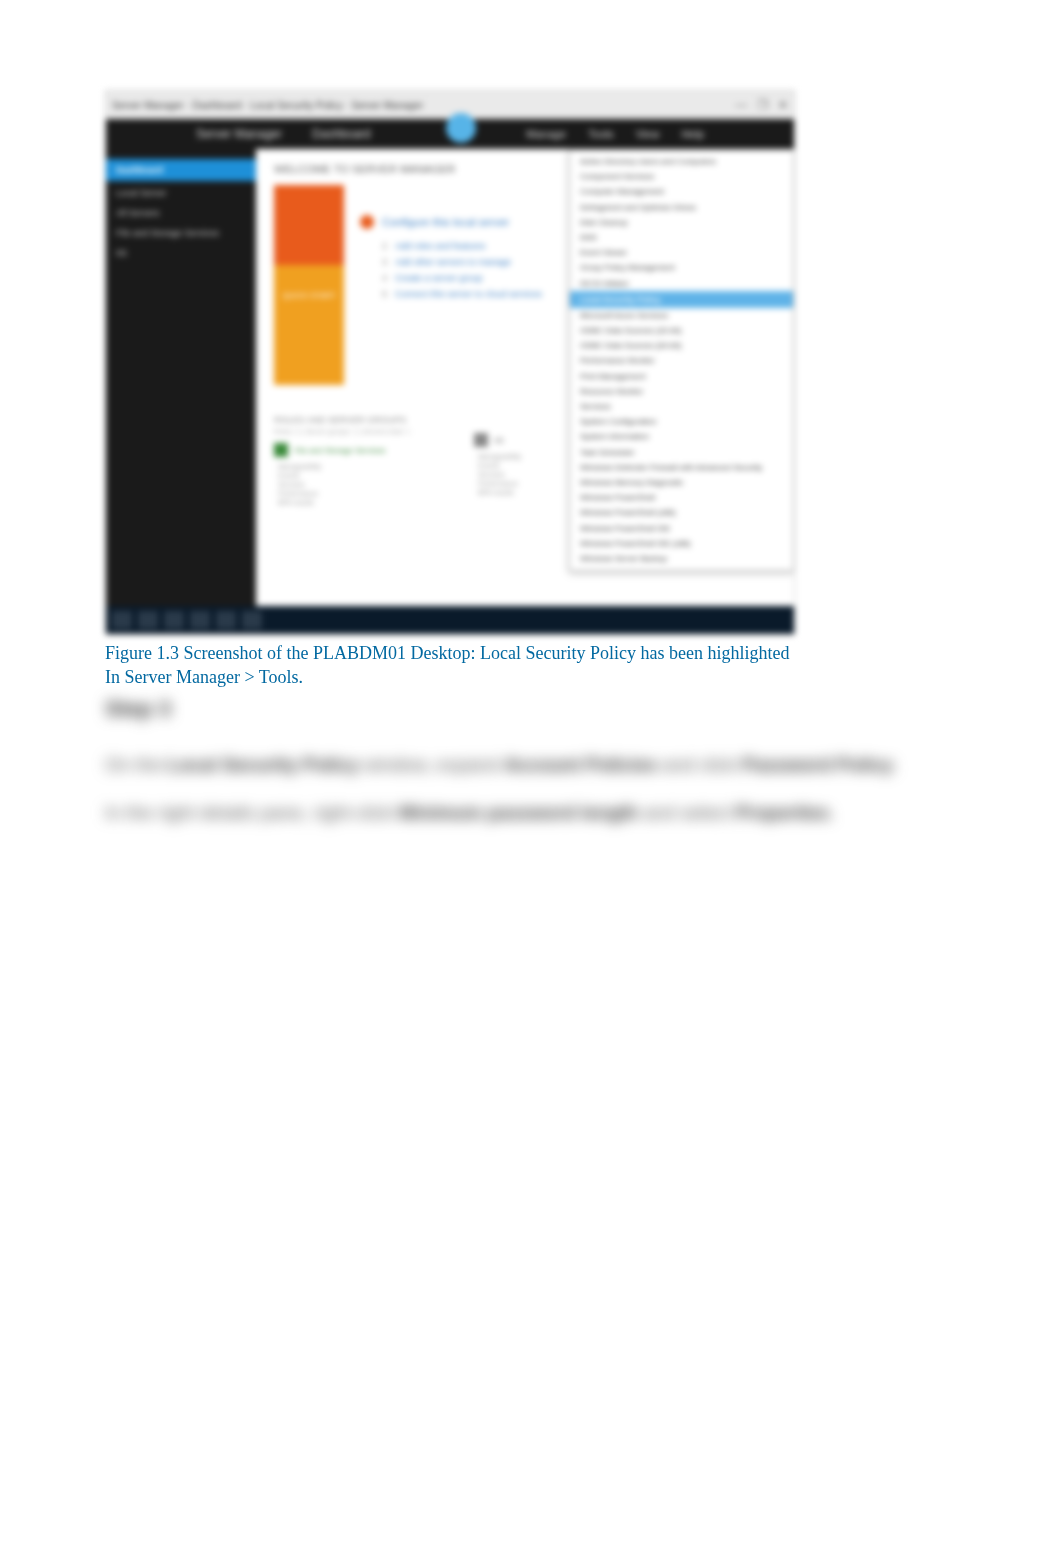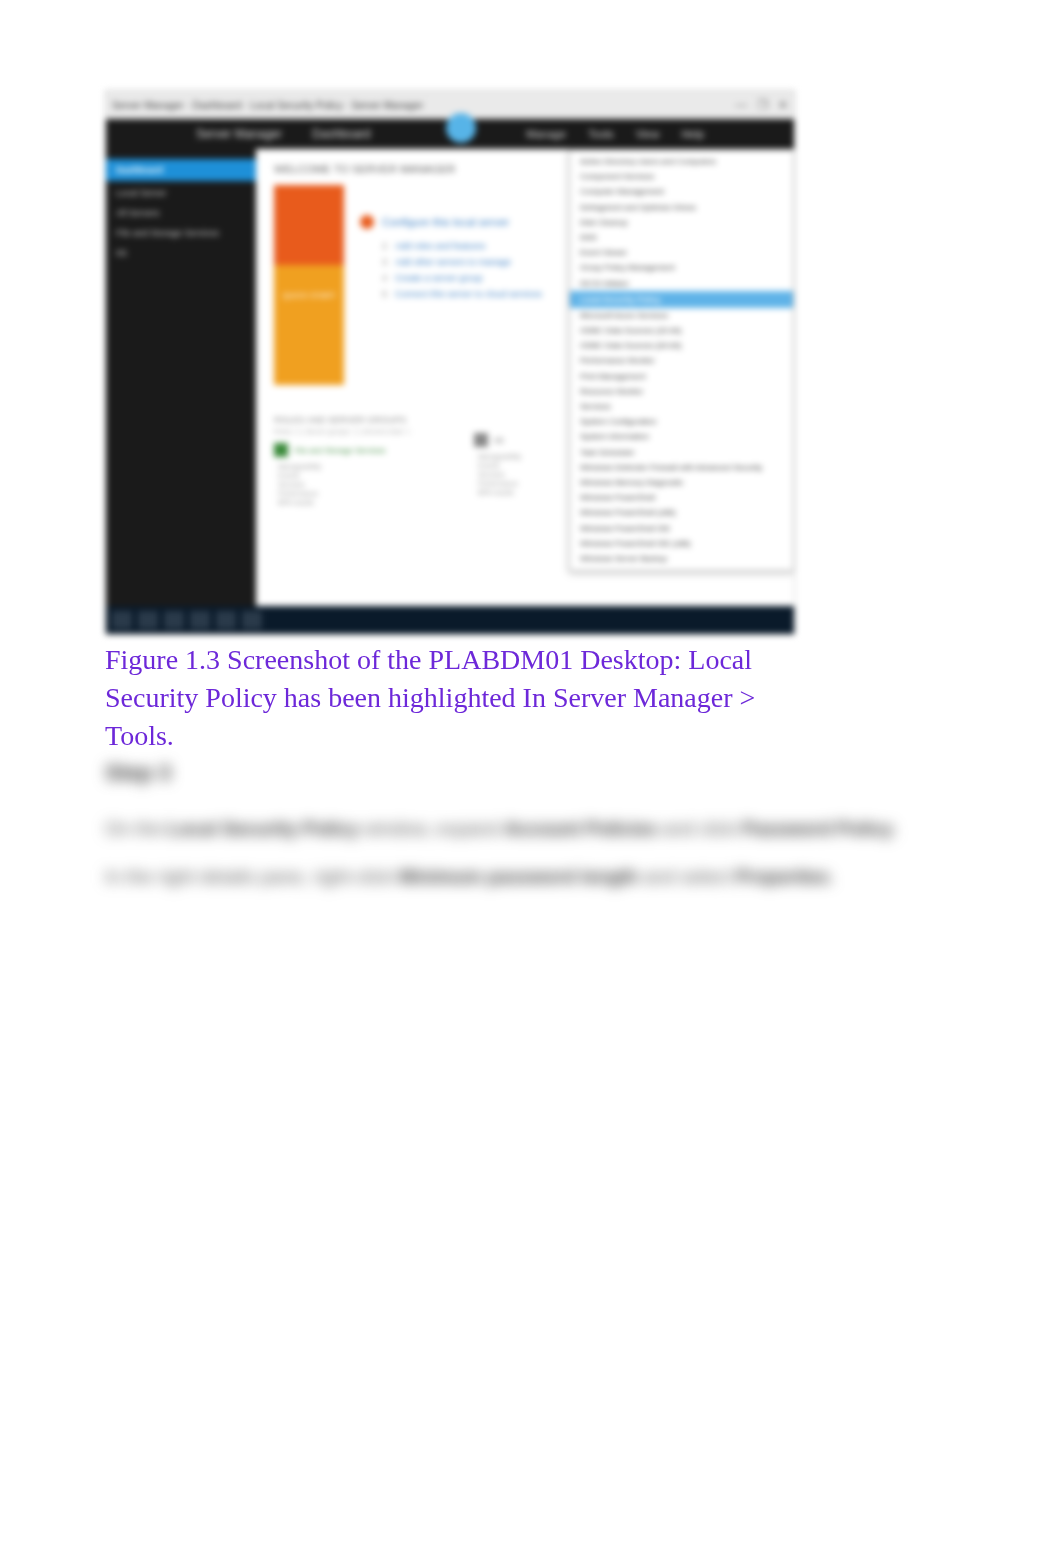--- a/index.html
+++ b/index.html
@@ -133,22 +133,22 @@
     background:#0a1a2a;
     display:flex;
     align-items:center;
     padding:0 6px;
     gap:6px;
   }
   .taskbar .tbtn{ width:20px;height:18px;background:#2a3a4a;}
   
   .caption {
     font-family: "Times New Roman", serif;
-    font-size: 28px;
-    color:#6d28d9;
+    font-size: 18px;
+    color:#0369a1;
     line-height:1.35;
     margin-top:6px;
     width:690px;
   }
   
   .blurred-block {
     filter: blur(7px);
     margin-top:6px;
   }
   .step-hdr {

